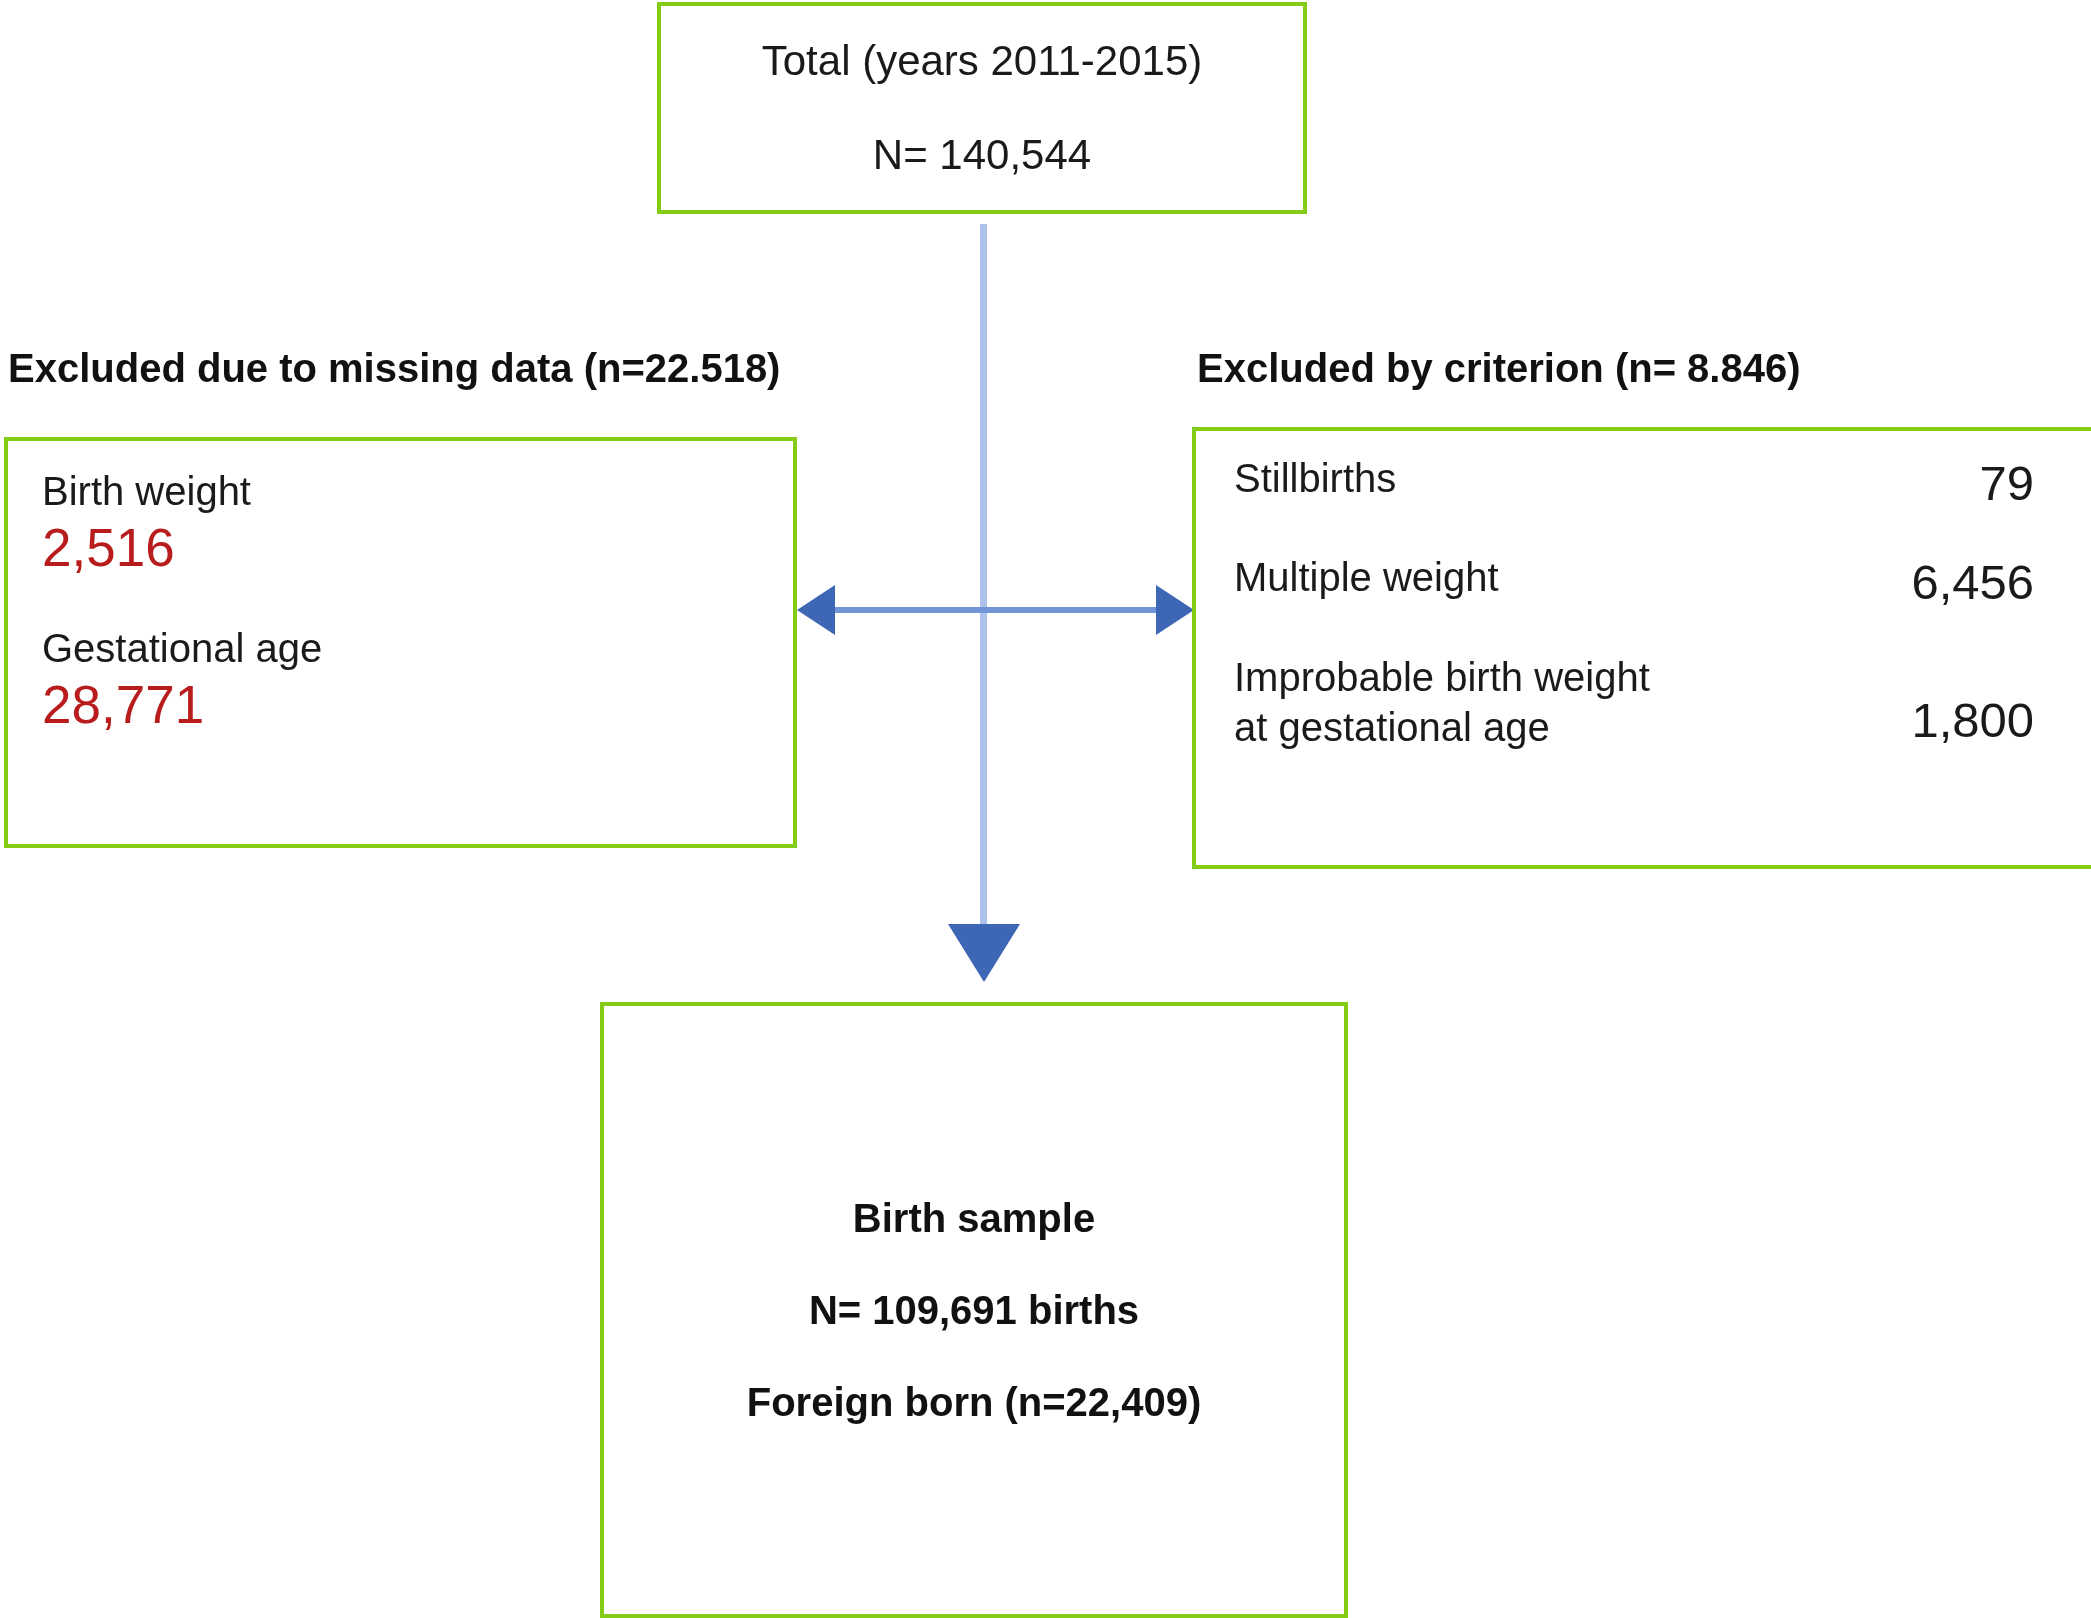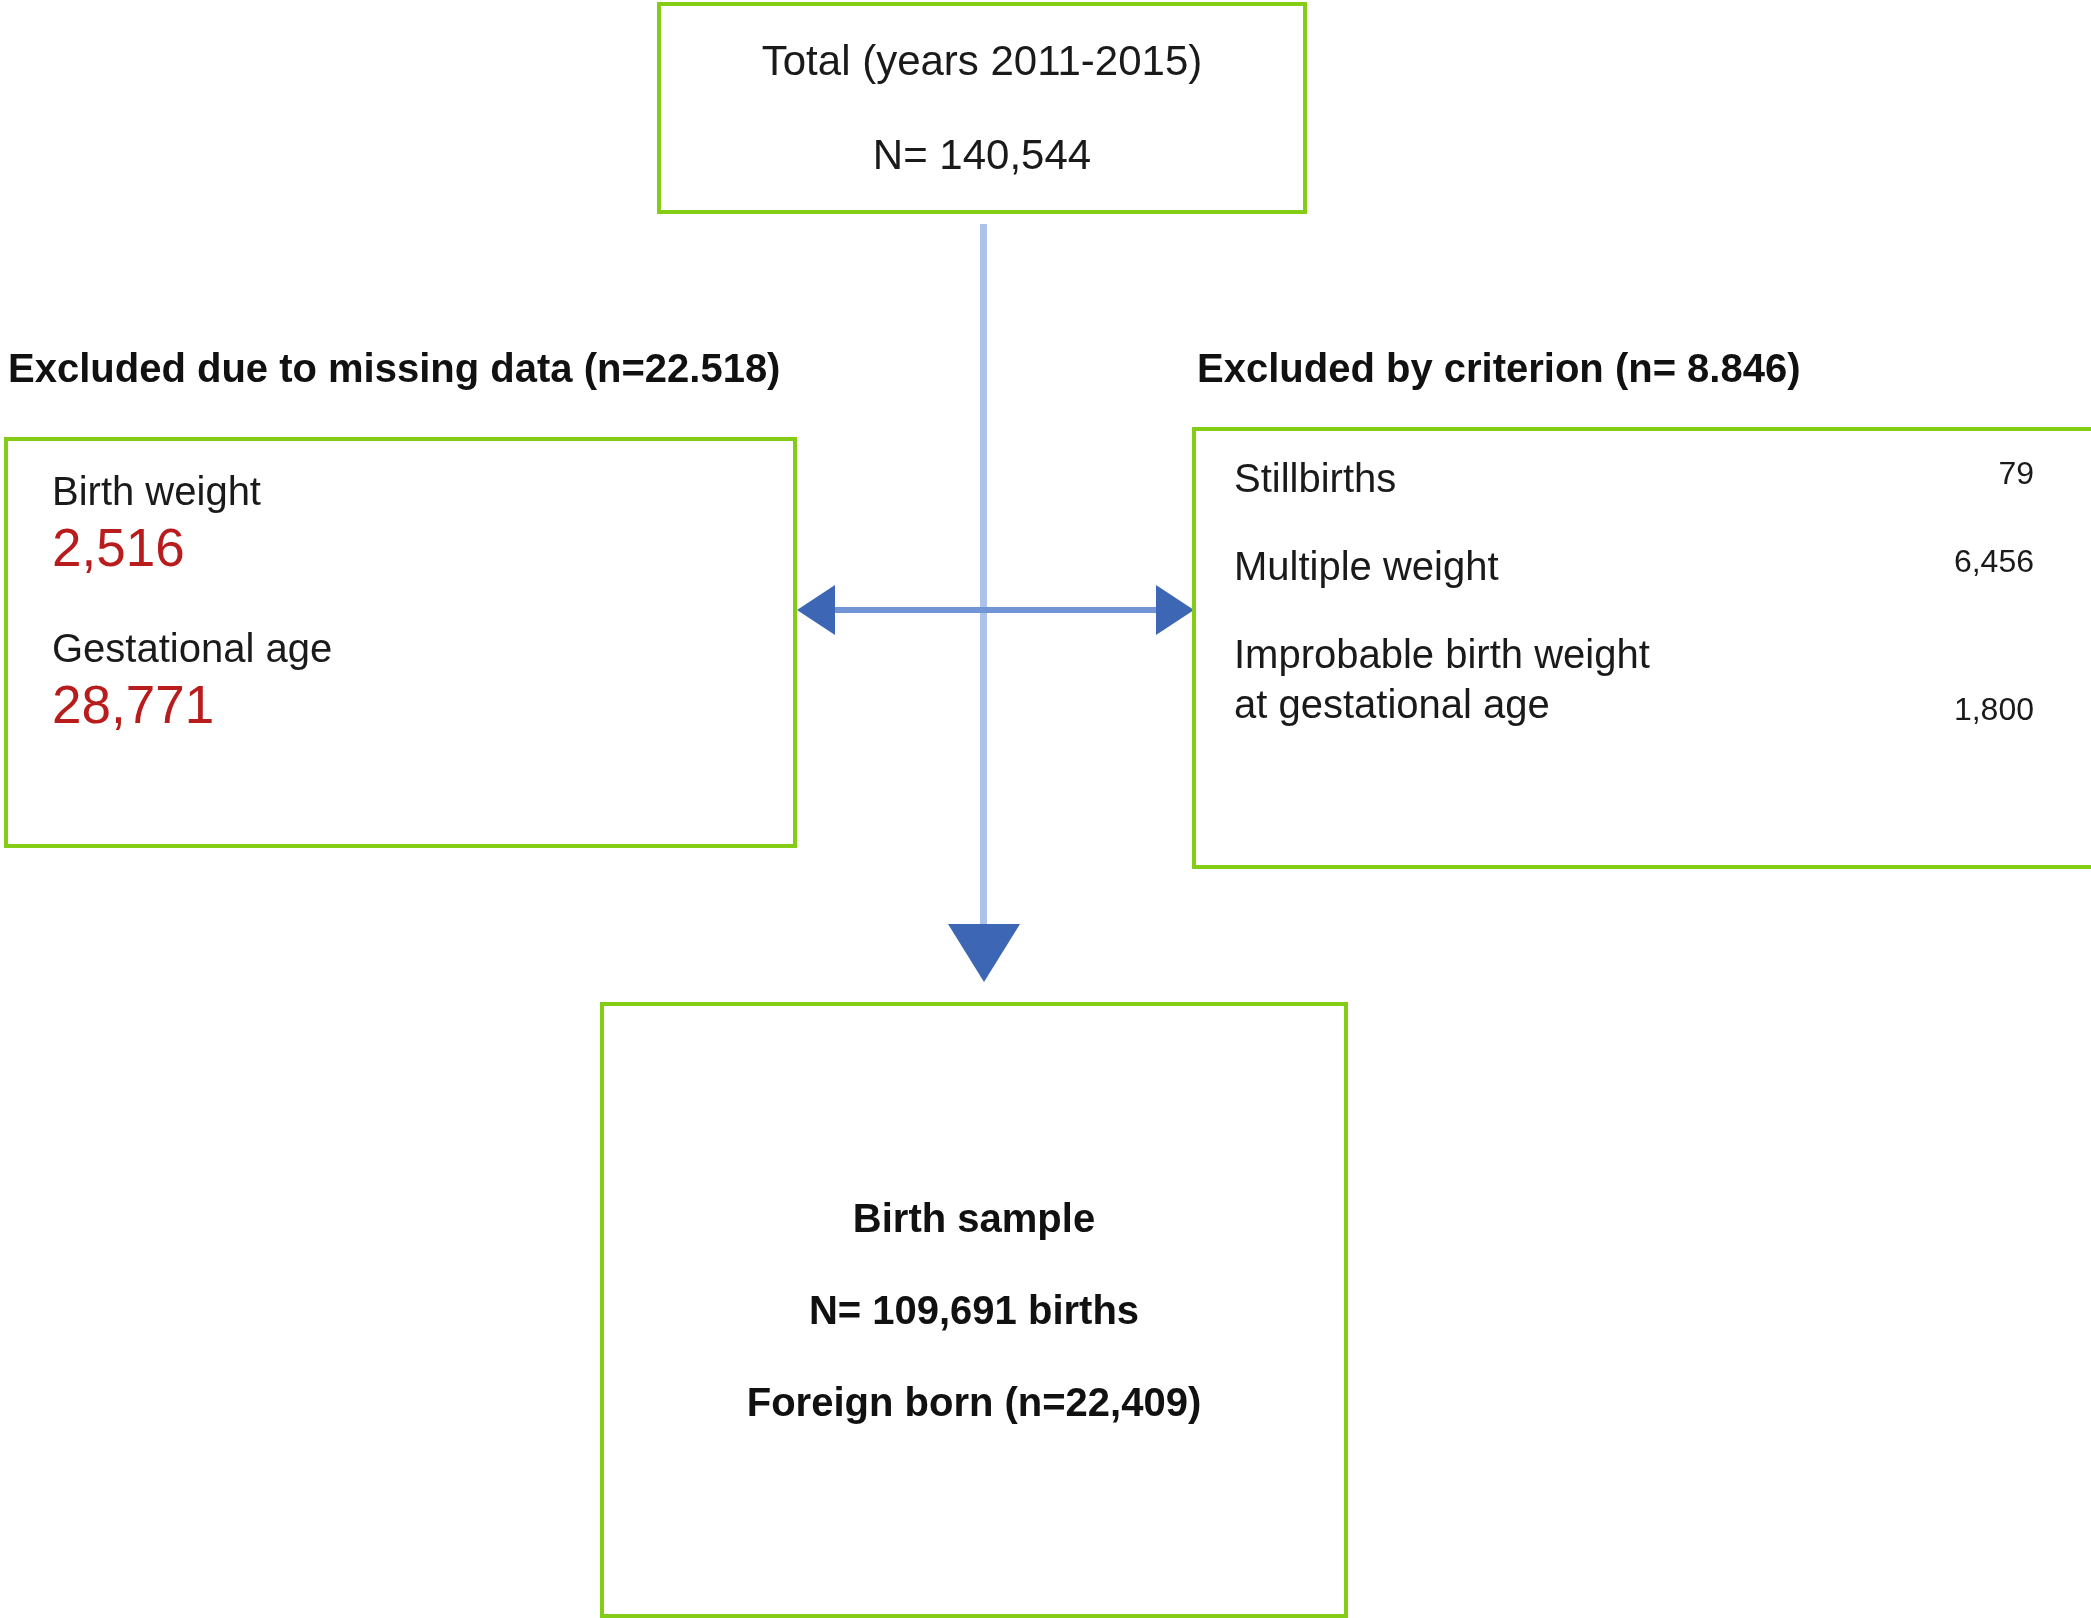--- a/index.html
+++ b/index.html
@@ -41,21 +41,21 @@
     color: #1a1a1a;
     line-height: 1.0;
   }
   #box-total .line.first { margin-bottom: 52px; }
 
   #box-missing {
     left: 4px;
     top: 437px;
     width: 793px;
     height: 411px;
-    padding: 26px 0 0 44px;
+    padding: 26px 0 0 34px;
   }
   #box-criterion {
     left: 1192px;
     top: 427px;
     width: 905px;
     height: 442px;
     padding: 22px 0 0 38px;
   }
   #box-final {
     left: 600px;
@@ -103,21 +103,21 @@
   }
   .crit-row:last-child { margin-bottom: 0; }
   .crit-name {
     font-size: 40px;
     color: #1a1a1a;
     line-height: 1.25;
     flex: 1 1 auto;
     white-space: pre-line;
   }
   .crit-count {
-    font-size: 32px;
+    font-size: 49px;
     color: #1a1a1a;
     line-height: 1.25;
     flex: 0 0 150px;
     text-align: right;
   }
   .crit-row.two-line .crit-count { align-self: flex-end; }
 
   
   #box-final .fline {
     font-size: 40px;

